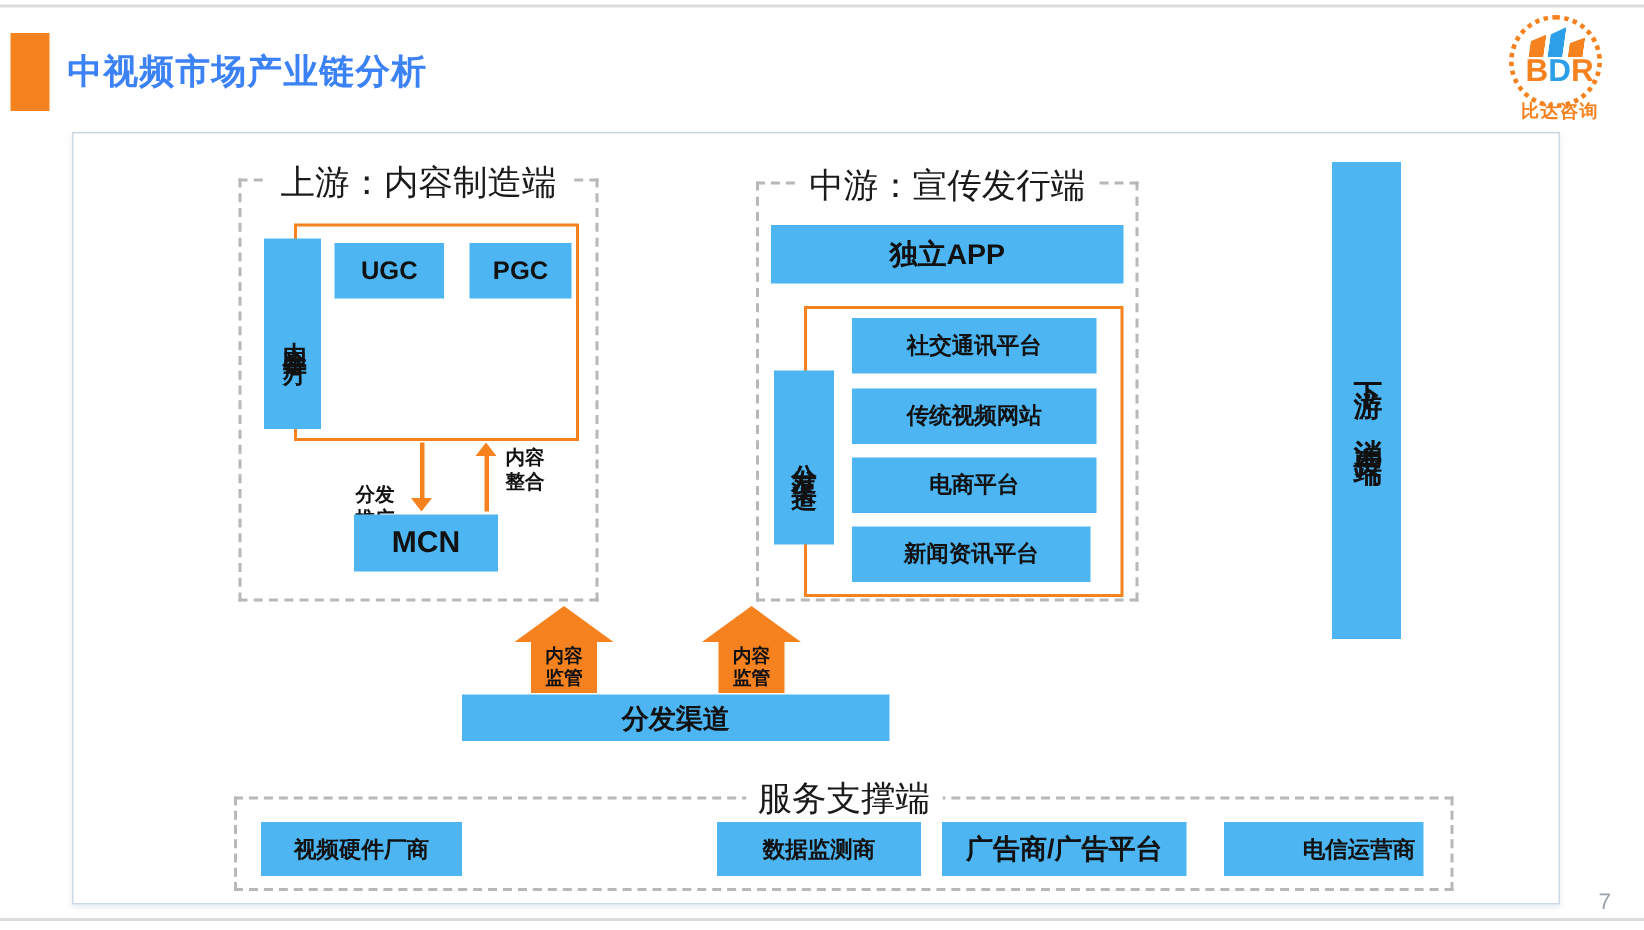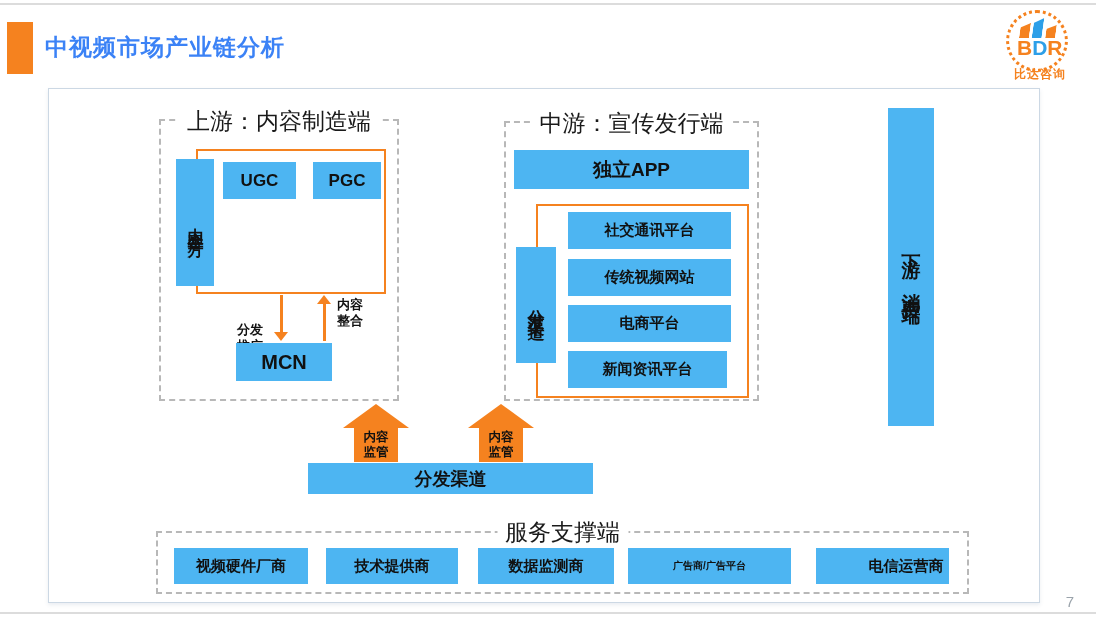--- a/index.html
+++ b/index.html
@@ -128,20 +128,19 @@
     <div class="ba-head"></div>
     <div class="ba-stem preline">内容
 监管</div>
   </div>
   <div class="bluebox" style="left:259px; top:374px; width:285px; height:31px; font-size:18px; font-weight:bold;">分发渠道</div>
 
   <div class="dashed-box" style="left:107px; top:442px; width:813px; height:63px;">
     <div class="section-title" style="top:-16px;">服务支撑端</div>
   </div>
   <div class="bluebox" style="left:125px; top:459px; width:134px; height:36px; font-size:15px;">视频硬件厂商</div>
-  <div class="bluebox" style="left:277px; top:459px; width:132px; height:36px; font-size:15px;">技术提供商</div>
   <div class="bluebox" style="left:429px; top:459px; width:136px; height:36px; font-size:15px;">数据监测商</div>
-  <div class="bluebox" style="left:579px; top:459px; width:163px; height:36px; font-size:10px;">广告商/广告平台</div>
+  <div class="bluebox" style="left:579px; top:459px; width:163px; height:36px; font-size:18px;">广告商/广告平台</div>
   <div class="bluebox" style="left:767px; top:459px; width:133px; height:36px; font-size:15px;padding-left:47px;">电信运营商</div>
 
 </div>
 
 <div class="page-number">7</div>
 
 </body></html>

